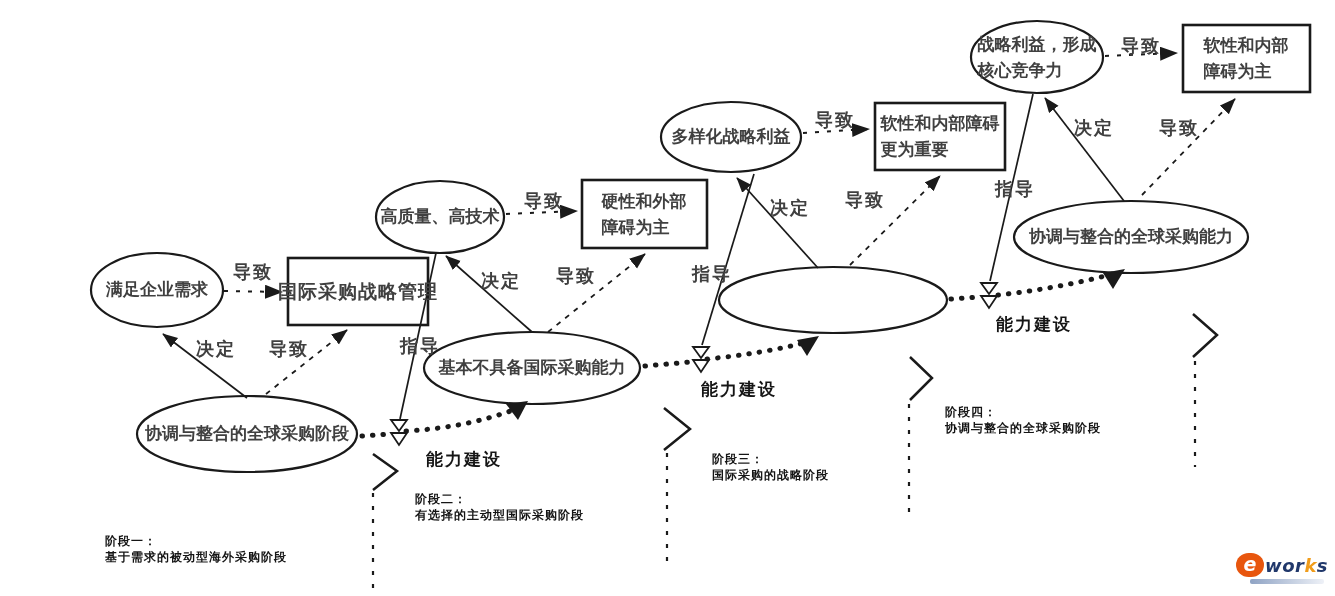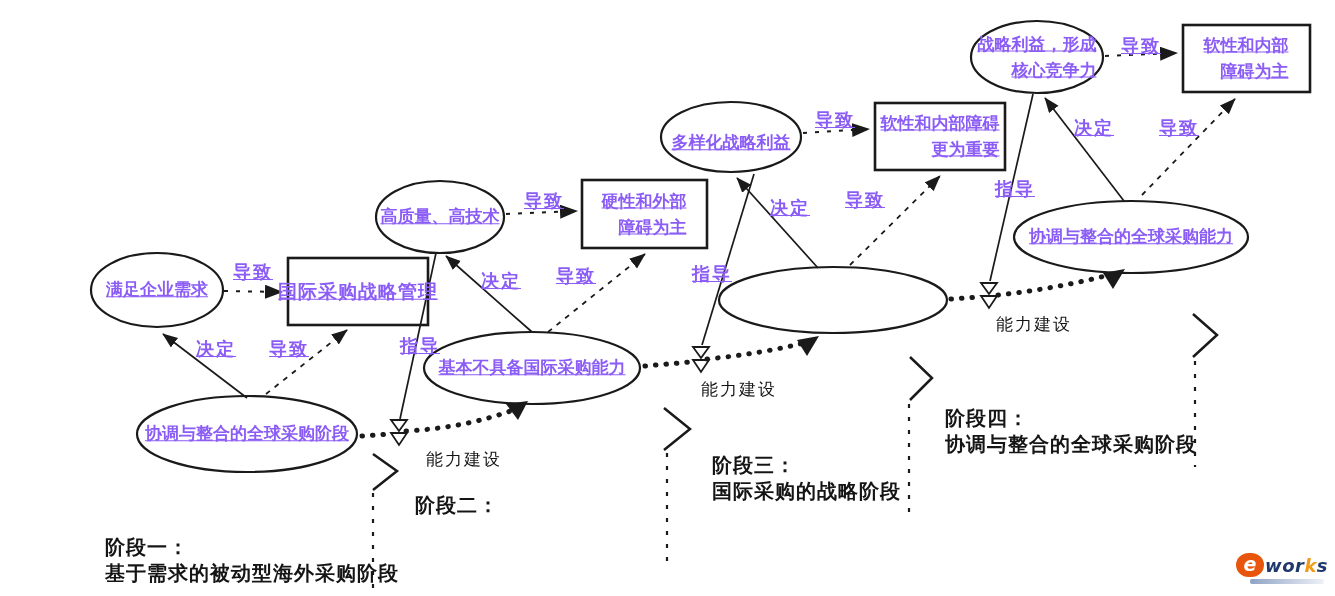--- a/index.html
+++ b/index.html
@@ -3,32 +3,32 @@
 <meta charset="utf-8">
 <style>
   html,body{margin:0;padding:0;background:#fff;}
   #stage{
     position:relative;width:1335px;height:596px;background:#ffffff;
     font-family:"DejaVu Sans","Liberation Sans",sans-serif;overflow:hidden;
   }
   #diagram-svg{position:absolute;left:0;top:0;z-index:0;}
   .lbl{
     position:absolute;transform:translate(-50%,-50%);
-    font-weight:700;color:#8b5cf6;text-align:right;z-index:2;white-space:nowrap;text-decoration:underline;
+    font-weight:700;color:#404040;text-align:left;z-index:2;white-space:nowrap;
   }
   .edge{font-size:18px;letter-spacing:2px;}
   .node{font-size:17px;line-height:1.5;}
   .node.small{font-size:16px;}
   .node.big{font-size:19px;letter-spacing:1px;}
   .anchor{
-    position:absolute;font-weight:400;color:#151515;font-size:17px;
+    position:absolute;font-weight:700;color:#151515;font-size:17px;
     letter-spacing:2px;z-index:2;white-space:nowrap;
   }
   .phase{
-    position:absolute;font-weight:700;color:#151515;font-size:20px;
+    position:absolute;font-weight:700;color:#151515;font-size:12px;
     line-height:1.32;z-index:2;white-space:nowrap;letter-spacing:1px;
   }
   .phase .phase-desc{display:block;}
   
   #logo{position:absolute;left:1236px;top:551px;width:98px;height:42px;z-index:3;}
   .logo-row{display:flex;align-items:center;height:28px;}
   .logo-e{
     display:inline-block;width:28px;height:24px;border-radius:50%/55%;
     text-align:center;line-height:22px;font-size:19px;font-weight:700;font-style:italic;
     color:#ffffff;margin-right:1px;
@@ -137,21 +137,21 @@
     <div>高质量、高技术</div>
   </div>
   <div class="lbl node" style="left:532px;top:368px;">
     <div>基本不具备国际采购能力</div>
   </div>
   <div class="lbl node" style="left:644px;top:214px;">
     <div>硬性和外部</div>
     <div>障碍为主</div>
   </div>
 
-  <div class="lbl node" style="left:731px;top:143px;">
+  <div class="lbl node" style="left:731px;top:137px;">
     <div>多样化战略利益</div>
   </div>
   <div class="lbl node" style="left:940px;top:136px;">
     <div>软性和内部障碍</div>
     <div>更为重要</div>
   </div>
 
   <div class="lbl node" style="left:1037px;top:57px;">
     <div>战略利益，形成</div>
     <div>核心竞争力</div>
@@ -186,20 +186,21 @@
   <div class="anchor" style="left:426px;top:448px;">能力建设</div>
   <div class="anchor" style="left:701px;top:378px;">能力建设</div>
   <div class="anchor" style="left:996px;top:313px;">能力建设</div>
 
   <div class="phase" style="left:105px;top:534px;">
     <span class="phase-title">阶段一：</span>
     <span class="phase-desc">基于需求的被动型海外采购阶段</span>
   </div>
   <div class="phase" style="left:415px;top:492px;">
     <span class="phase-title">阶段二：</span>
+    <span class="phase-desc">有选择的主动型国际采购阶段</span>
   </div>
   <div class="phase" style="left:712px;top:452px;">
     <span class="phase-title">阶段三：</span>
     <span class="phase-desc">国际采购的战略阶段</span>
   </div>
   <div class="phase" style="left:945px;top:405px;">
     <span class="phase-title">阶段四：</span>
     <span class="phase-desc">协调与整合的全球采购阶段</span>
   </div>
 

